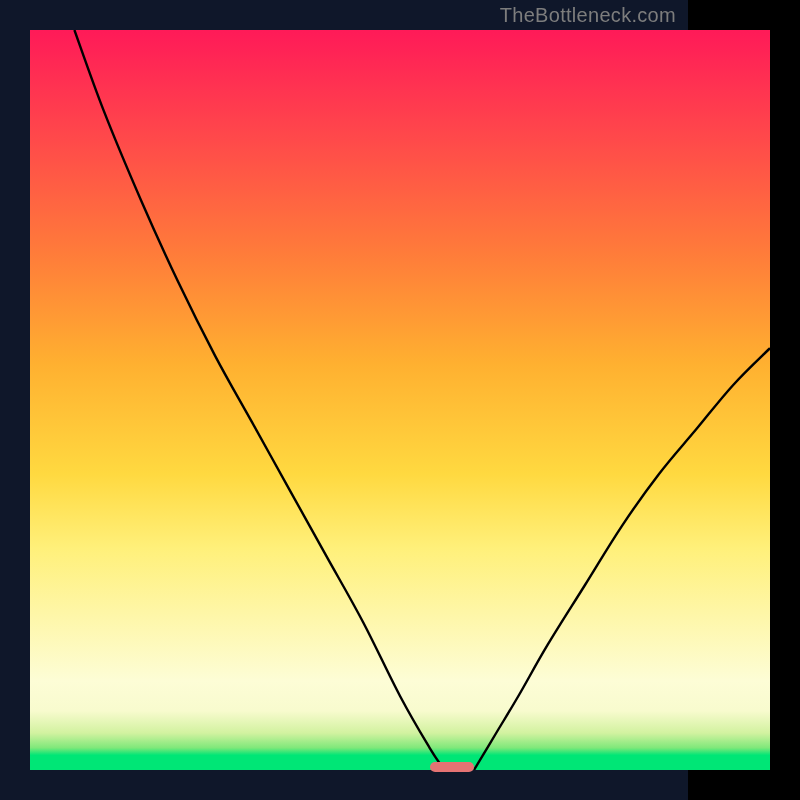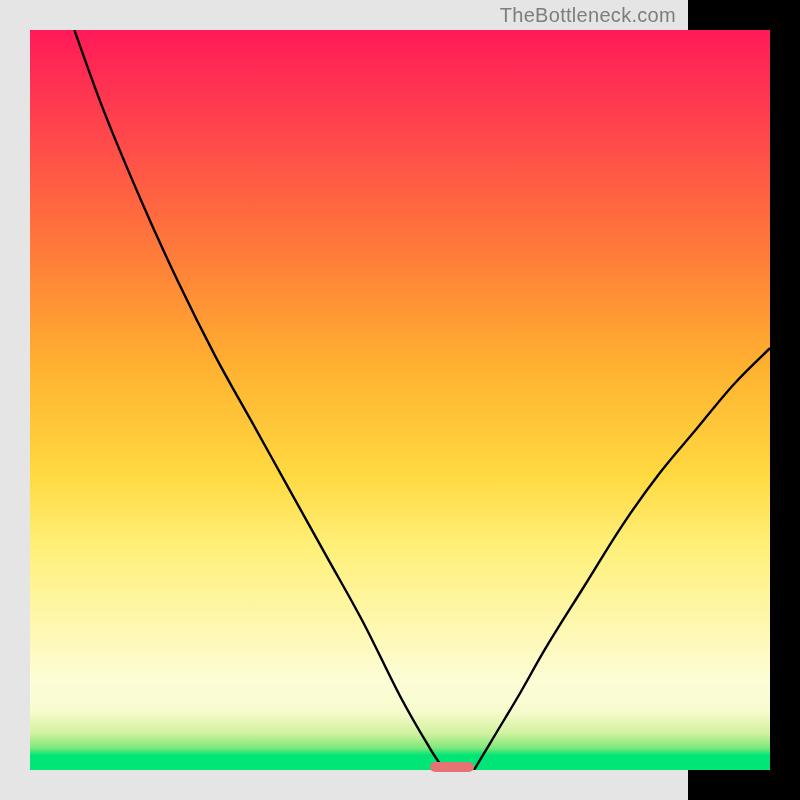--- a/index.html
+++ b/index.html
@@ -8,21 +8,21 @@
     width: 800px;
     height: 800px;
     background: #000;
     overflow: hidden;
     font-family: Arial, Helvetica, sans-serif;
   }
   .frame {
     position: relative;
     width: 688px;
     height: 800px;
-    background: #e5e5e5;
+    background: #0f172a;
   }
   .plot-area {
     position: absolute;
     left: 30px;
     top: 30px;
     width: 740px;
     height: 740px;
     background: linear-gradient(
       to top,
       #00e676 0%,

